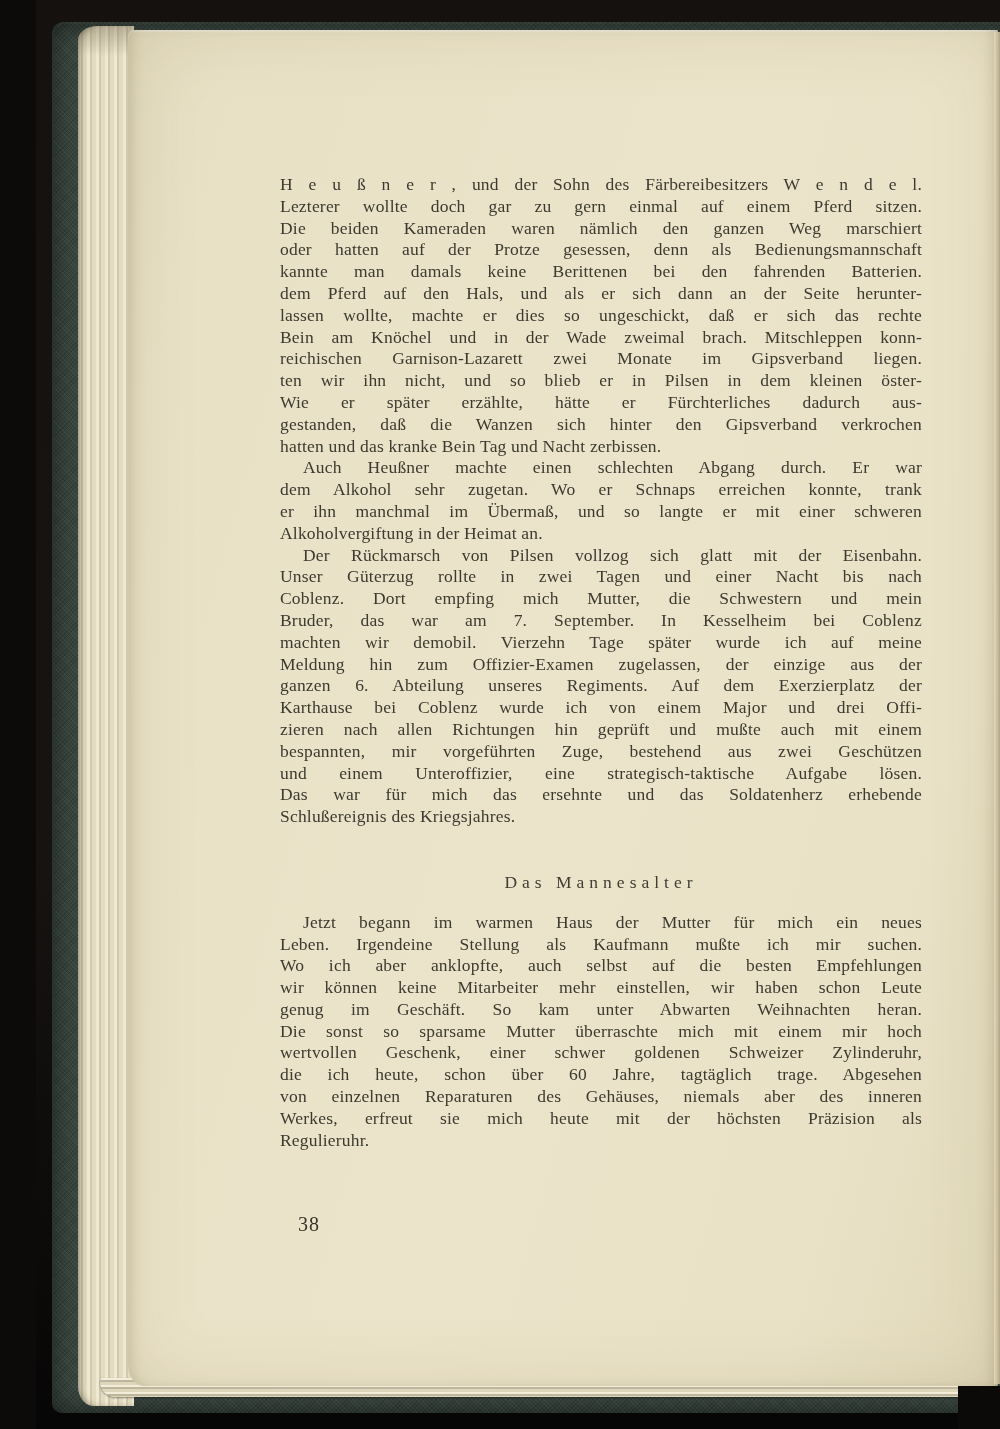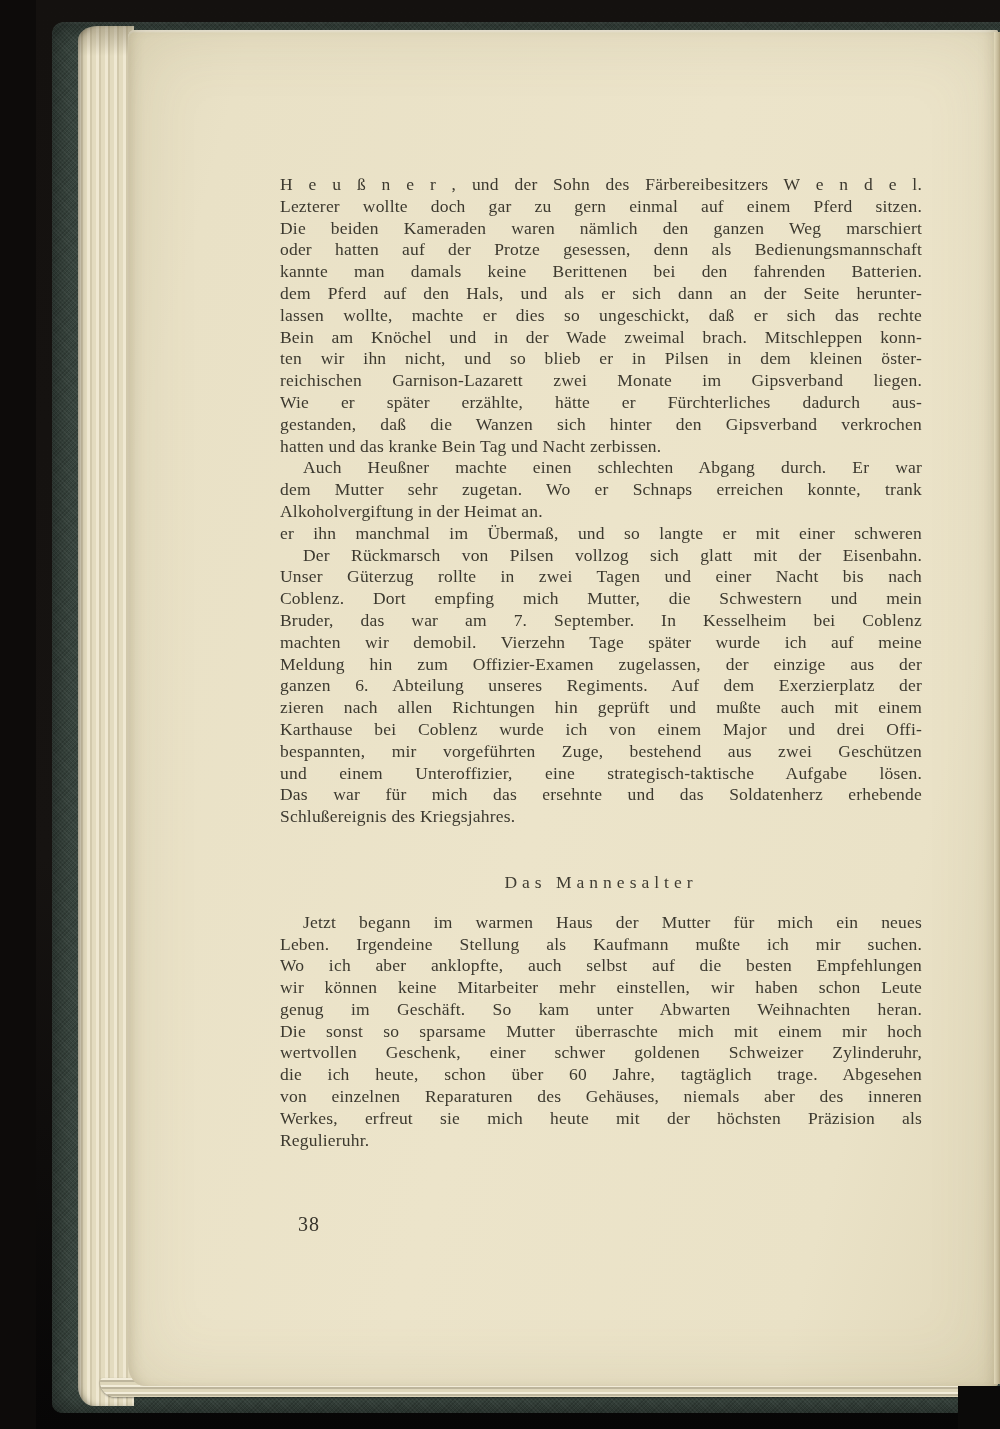--- a/index.html
+++ b/index.html
@@ -87,42 +87,42 @@
     <div class="text-col">
       <div>
         <div class="line">H e u ß n e r ,  und der Sohn des Färbereibesitzers  W e n d e l.</div>
         <div class="line">Lezterer wollte doch gar zu gern einmal auf einem Pferd sitzen.</div>
         <div class="line">Die beiden Kameraden waren nämlich den ganzen Weg marschiert</div>
         <div class="line">oder hatten auf der Protze gesessen, denn als Bedienungsmannschaft</div>
         <div class="line">kannte man damals keine Berittenen bei den fahrenden Batterien.</div>
         <div class="line">dem Pferd auf den Hals, und als er sich dann an der Seite herunter-</div>
         <div class="line">lassen wollte, machte er dies so ungeschickt, daß er sich das rechte</div>
         <div class="line">Bein am Knöchel und in der Wade zweimal brach. Mitschleppen konn-</div>
+        <div class="line">reichischen Garnison-Lazarett zwei Monate im Gipsverband liegen.</div>
         <div class="line">ten wir ihn nicht, und so blieb er in Pilsen in dem kleinen öster-</div>
-        <div class="line">reichischen Garnison-Lazarett zwei Monate im Gipsverband liegen.</div>
         <div class="line">Wie er später erzählte, hätte er Fürchterliches dadurch aus-</div>
         <div class="line">gestanden, daß die Wanzen sich hinter den Gipsverband verkrochen</div>
         <div class="line last">hatten und das kranke Bein Tag und Nacht zerbissen.</div>
       </div>
       <div>
         <div class="line ind">Auch Heußner machte einen schlechten Abgang durch.  Er war</div>
-        <div class="line">dem Mutter sehr zugetan.  Wo er Schnaps erreichen konnte, trank</div>
+        <div class="line">dem Alkohol sehr zugetan.  Wo er Schnaps erreichen konnte, trank</div>
+        <div class="line">er ihn manchmal im Übermaß, und so langte er mit einer schweren</div>
         <div class="line last">Alkoholvergiftung in der Heimat an.</div>
-        <div class="line">er ihn manchmal im Übermaß, und so langte er mit einer schweren</div>
       </div>
       <div>
         <div class="line ind">Der Rückmarsch von Pilsen vollzog sich glatt mit der Eisenbahn.</div>
         <div class="line">Unser Güterzug rollte in zwei Tagen und einer Nacht bis nach</div>
         <div class="line">Coblenz.  Dort empfing mich Mutter, die Schwestern und mein</div>
         <div class="line">Bruder, das war am 7. September.  In Kesselheim bei Coblenz</div>
         <div class="line">machten wir demobil.  Vierzehn Tage später wurde ich auf meine</div>
         <div class="line">Meldung hin zum Offizier-Examen zugelassen, der einzige aus der</div>
         <div class="line">ganzen 6. Abteilung unseres Regiments.  Auf dem Exerzierplatz der</div>
+        <div class="line">Karthause bei Coblenz wurde ich von einem Major und drei Offi-</div>
         <div class="line">zieren nach allen Richtungen hin geprüft und mußte auch mit einem</div>
-        <div class="line">Karthause bei Coblenz wurde ich von einem Major und drei Offi-</div>
         <div class="line">bespannten, mir vorgeführten Zuge, bestehend aus zwei Geschützen</div>
         <div class="line">und einem Unteroffizier, eine strategisch-taktische Aufgabe lösen.</div>
         <div class="line">Das war für mich das ersehnte und das Soldatenherz erhebende</div>
         <div class="line last">Schlußereignis des Kriegsjahres.</div>
       </div>
       <div class="heading">Das Mannesalter</div>
       <div>
         <div class="line ind">Jetzt begann im warmen Haus der Mutter für mich ein neues</div>
         <div class="line">Leben.  Irgendeine Stellung als Kaufmann mußte ich mir suchen.</div>
         <div class="line">Wo ich aber anklopfte, auch selbst auf die besten Empfehlungen</div>

